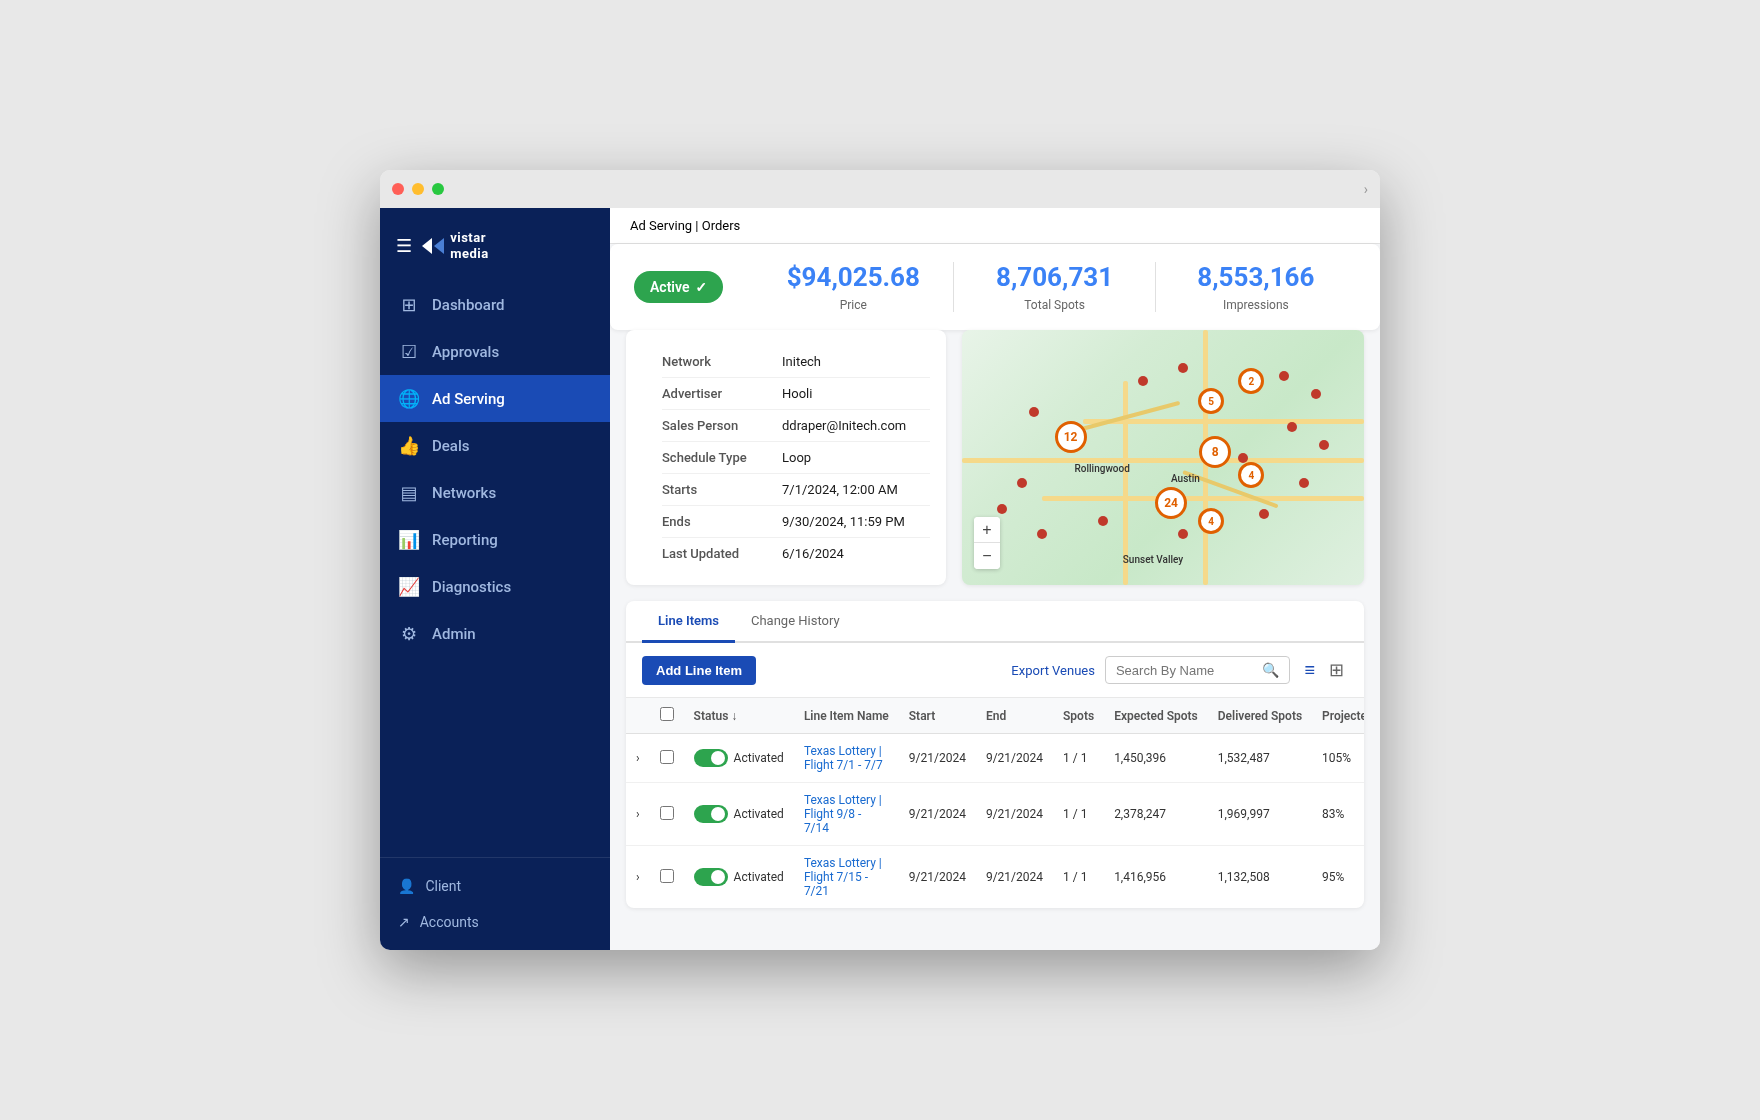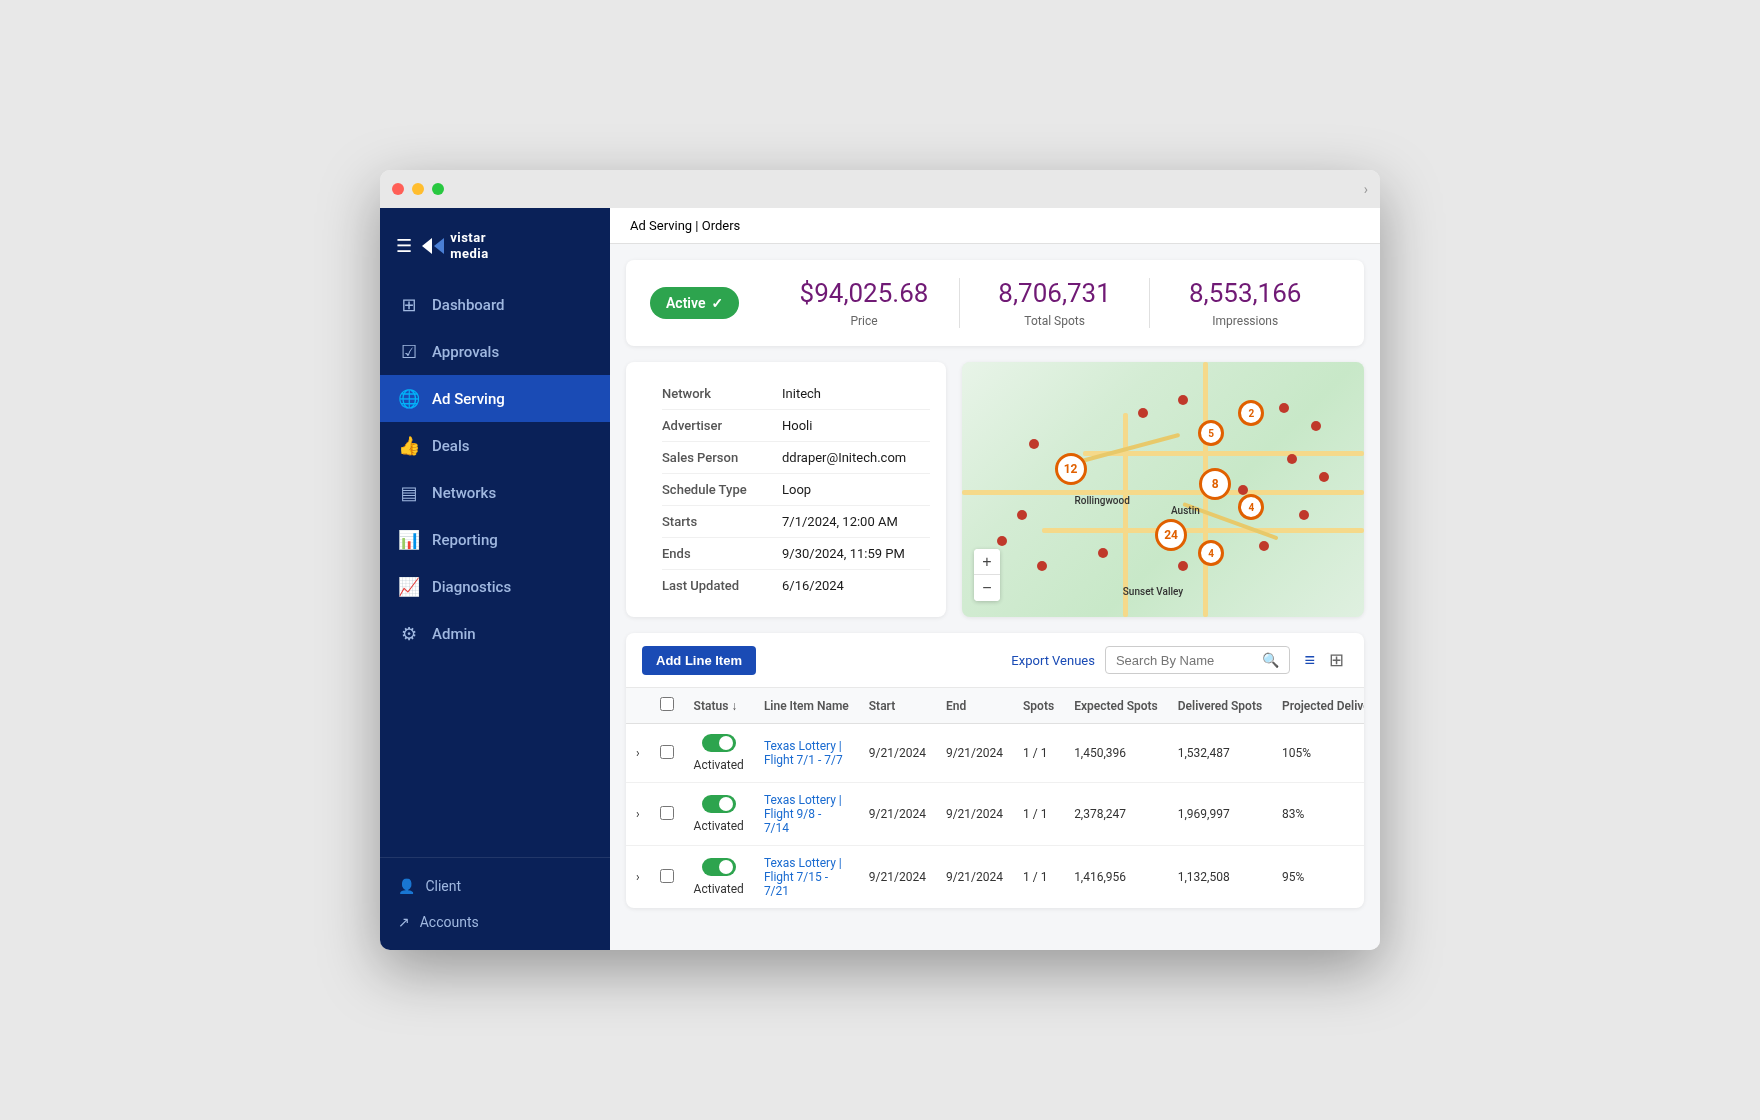--- a/index.html
+++ b/index.html
@@ -178,21 +178,20 @@
       flex-shrink: 0;
     }
 
     .breadcrumb-bar span {
       color: #000000;
     }
 
     
     .stats-card {
       background: #fff;
-      margin: 16px;
       border-radius: 8px;
       padding: 18px 24px;
       display: flex;
       align-items: center;
       gap: 0;
       box-shadow: 0 1px 4px rgba(0,0,0,0.08);
     }
 
     .status-badge {
       background: #2da44e;
@@ -214,22 +213,22 @@
     }
 
     .stat-divider {
       width: 1px;
       height: 50px;
       background: #e0e0e0;
     }
 
     .stat-value {
       font-size: 26px;
-      font-weight: 400;
-      color: #701a75;
+      font-weight: 700;
+      color: #3b82f6;
       line-height: 1.2;
     }
 
     .stat-label {
       font-size: 12px;
       color: #666;
       margin-top: 4px;
     }
 
     
@@ -524,21 +523,20 @@
       background: #fff;
       position: absolute;
       right: 3px;
     }
 
     .status-cell {
       display: flex;
       align-items: center;
       gap: 6px;
       white-space: nowrap;
-      flex-direction: column;
     }
 
     .status-text {
       color: #333;
       font-size: 12px;
     }
 
     .link-text {
       color: #1a6bd0;
       cursor: pointer;
@@ -734,20 +732,28 @@
             <div class="map-zoom-controls">
               <button class="map-zoom-btn">+</button>
               <button class="map-zoom-btn">−</button>
             </div>
           </div>
         </div>
       </div>
 
       <div class="line-items-section">
 
+        <div class="tabs-bar">
+          <div class="tab active">
+            <span>Line Items</span>
+          </div>
+          <div class="tab">
+            <span>Change History</span>
+          </div>
+        </div>
 
         <div class="table-toolbar">
           <button class="add-line-btn">Add Line Item</button>
           <div class="spacer"></div>
           <a class="export-link">Export Venues</a>
           <div class="search-box">
             <input type="text" placeholder="Search By Name" style="">
             <span class="search-icon">🔍</span>
           </div>
           <div class="view-toggle">

